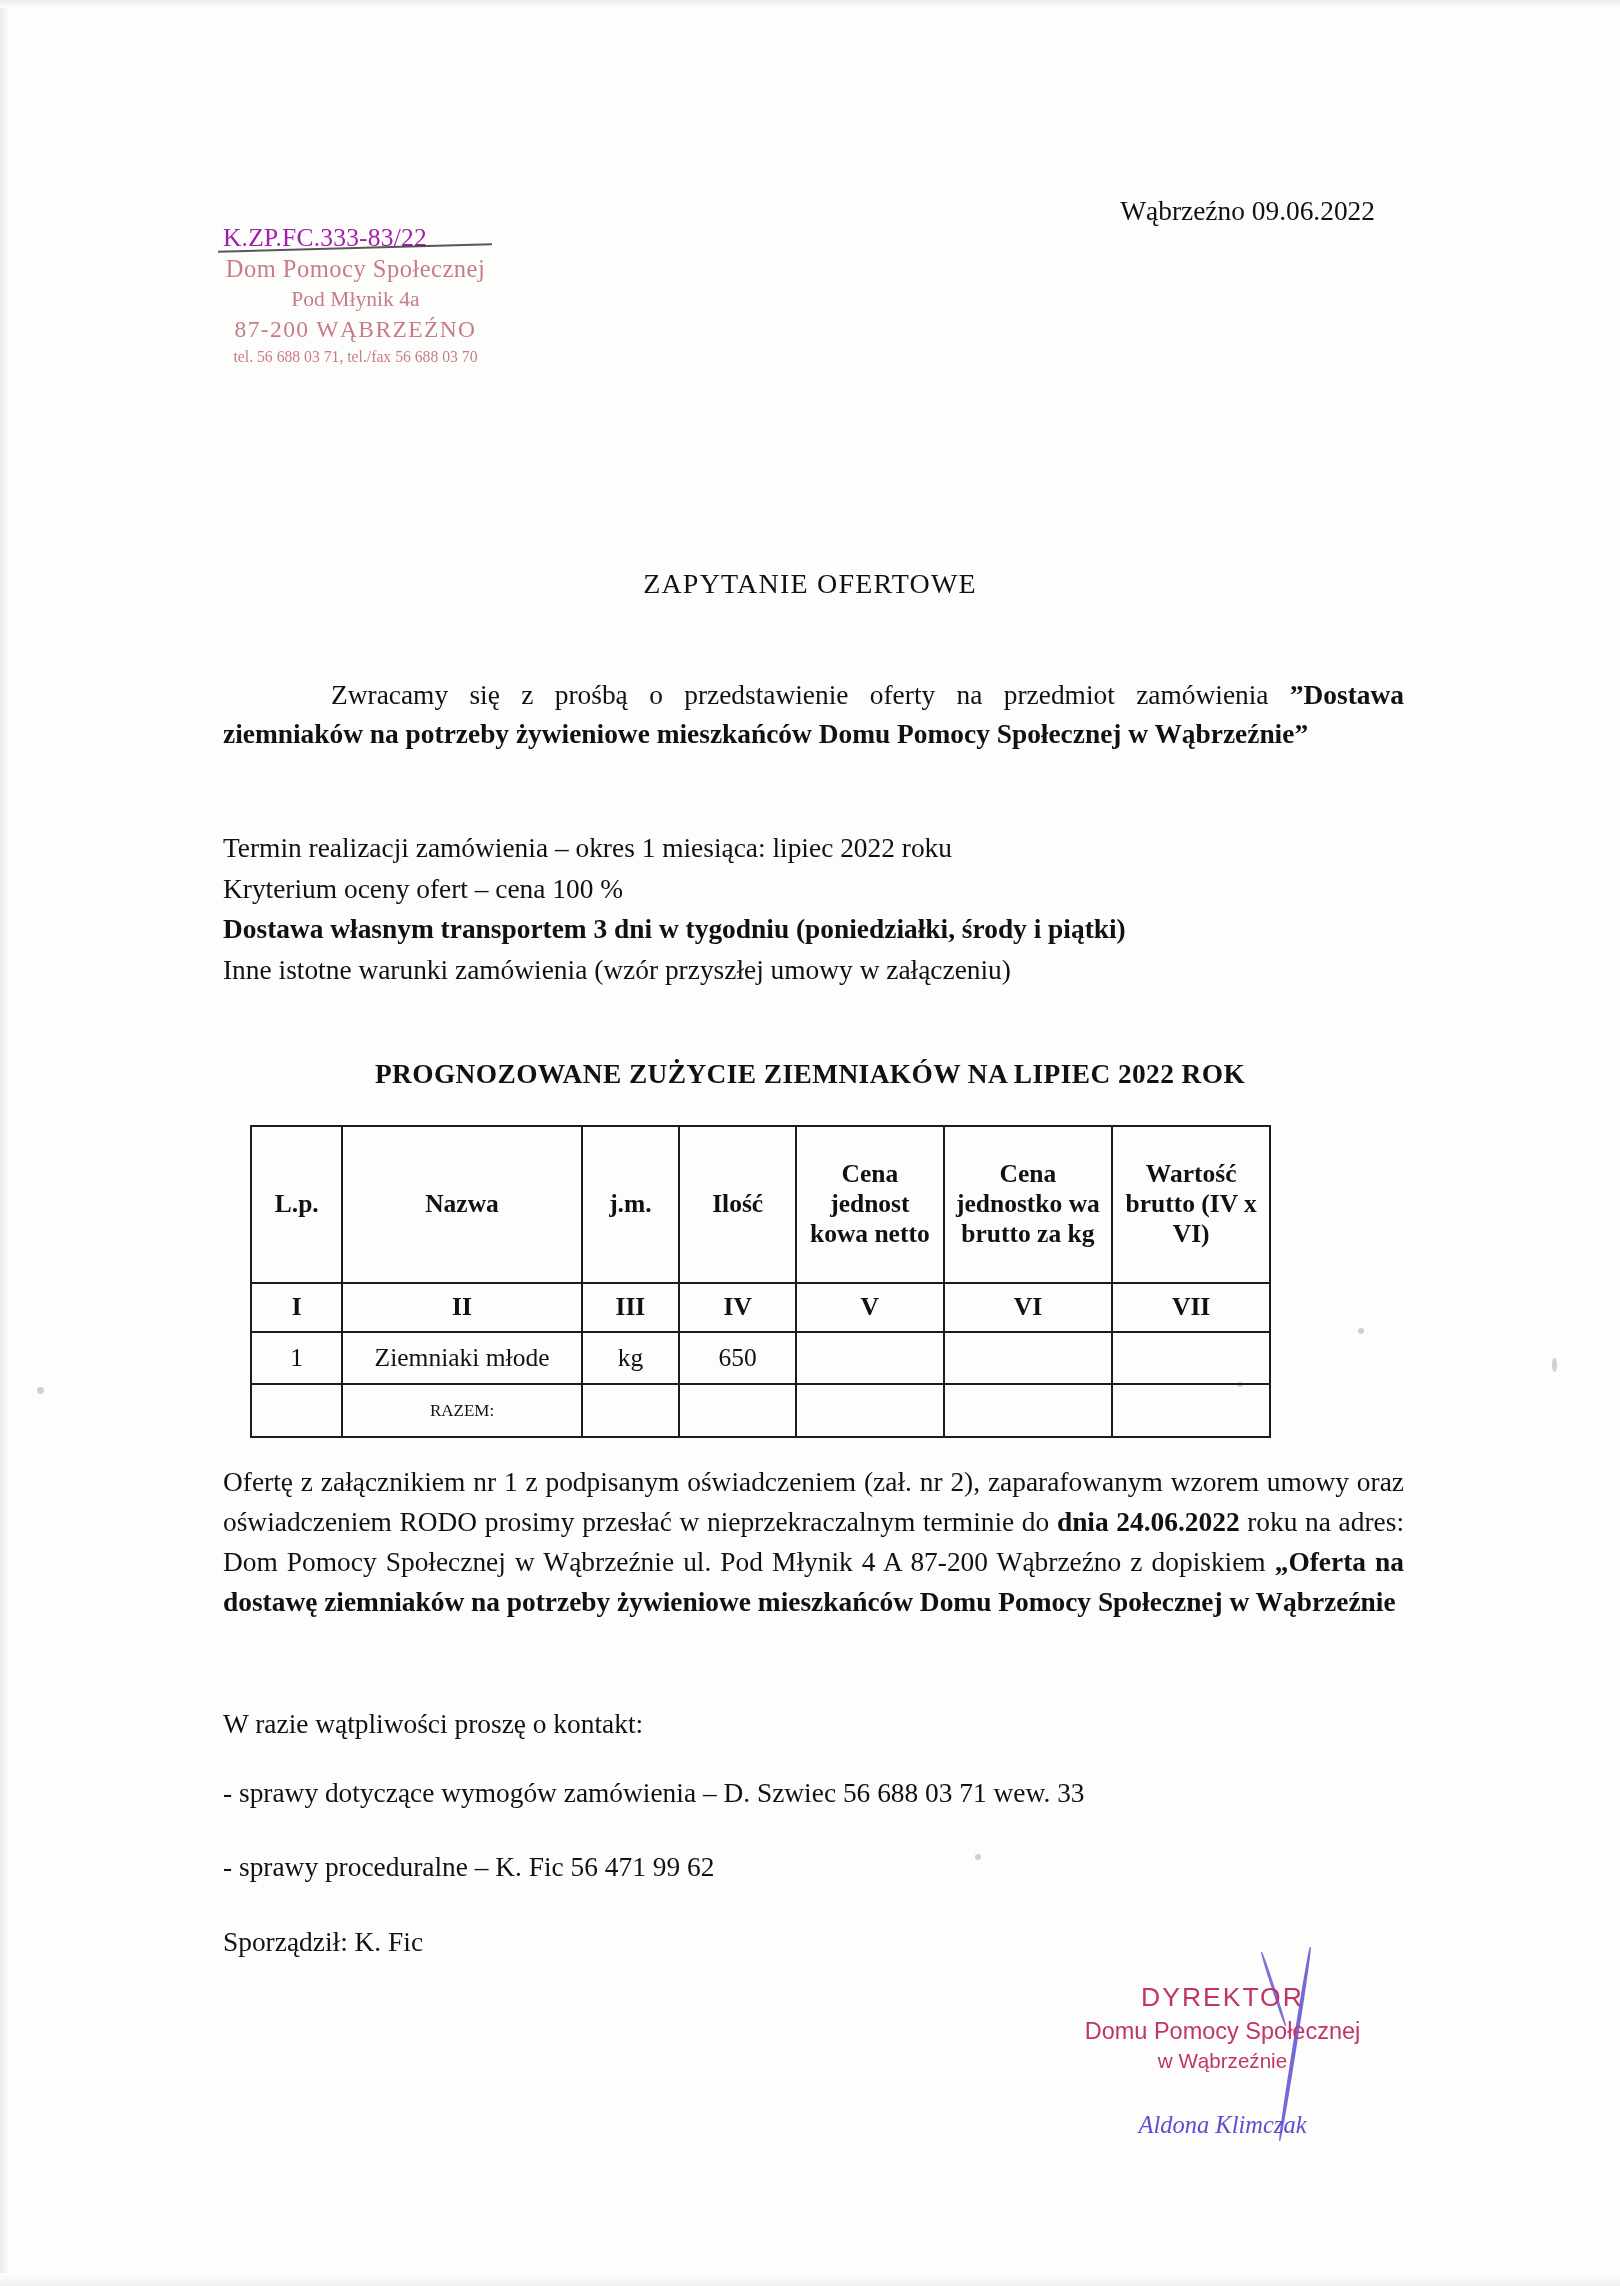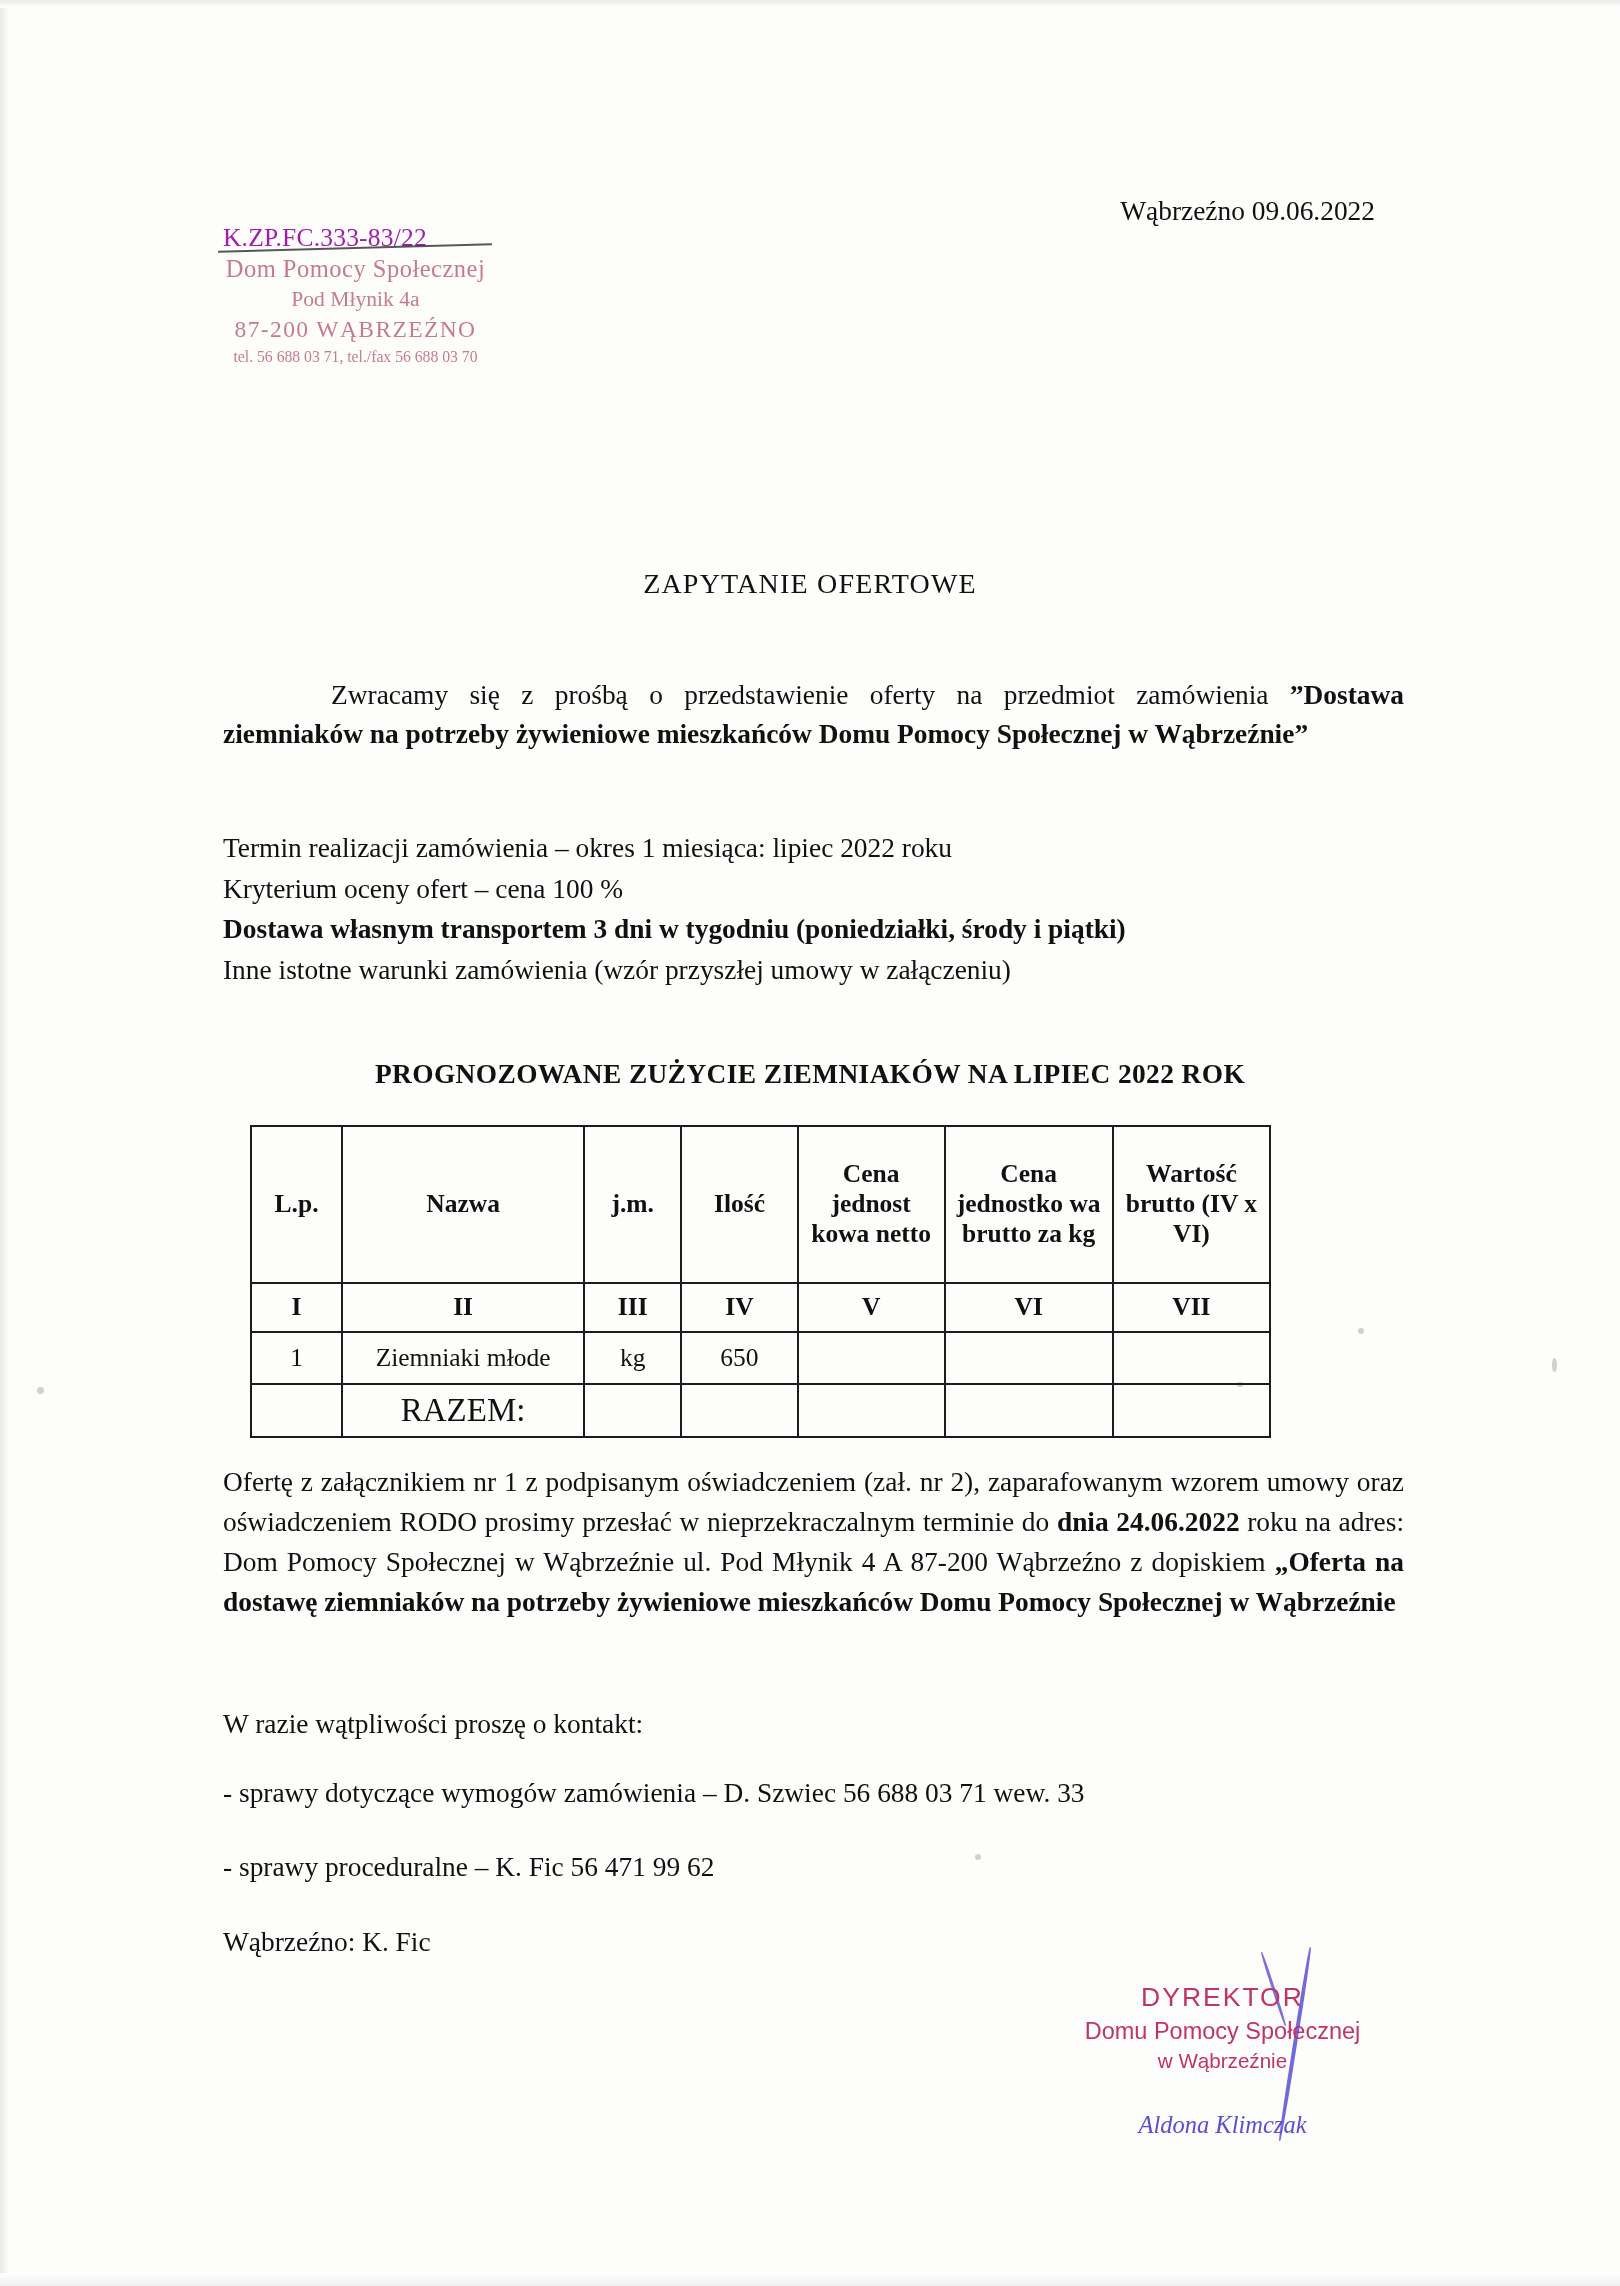--- a/index.html
+++ b/index.html
@@ -142,21 +142,21 @@
   }
   table.qty tr.data td { height: 43px; }
   table.qty tr.total td { height: 43px; }
   .col1 { width: 86px; }
   .col2 { width: 255px; }
   .col3 { width: 94px; }
   .col4 { width: 116px; }
   .col5 { width: 147px; }
   .col6 { width: 167px; }
   .col7 { width: 157px; }
-  .td-razem { text-align: center; font-size: 33px; }
+  .td-razem { text-align: center; font-size: 17px; }
 
   
   .p-offer { top: 1462px; text-align: justify; line-height: 1.46; }
   .p-offer b { font-weight: bold; }
 
   .p-contact { top: 1705px; }
   .p-c1 { top: 1774px; }
   .p-c2 { top: 1848px; }
   .p-prep { top: 1923px; }
 
@@ -295,21 +295,21 @@
     </table>
   </div>
 
   <div class="body-text p-offer">
     <span>Ofertę z załącznikiem nr 1 z podpisanym oświadczeniem (zał. nr 2), zaparafowanym wzorem umowy oraz oświadczeniem RODO prosimy przesłać w nieprzekraczalnym terminie do </span><b>dnia 24.06.2022</b><span> roku na adres: Dom Pomocy Społecznej w Wąbrzeźnie ul. Pod Młynik 4 A 87-200 Wąbrzeźno z dopiskiem </span><b>„Oferta na dostawę ziemniaków na potrzeby żywieniowe mieszkańców Domu Pomocy Społecznej w Wąbrzeźnie</b>
   </div>
 
   <div class="body-text p-contact">W razie wątpliwości proszę o kontakt:</div>
   <div class="body-text p-c1">- sprawy dotyczące wymogów zamówienia –  D. Szwiec 56 688 03 71 wew. 33</div>
   <div class="body-text p-c2">- sprawy proceduralne – K. Fic 56 471 99 62</div>
-  <div class="body-text p-prep">Wąbrzeźno: K. Fic</div>
+  <div class="body-text p-prep">Sporządził: K. Fic</div>
 
   <div class="sig-stroke"></div>
   <div class="sig-stroke2"></div>
 
   <div class="sig">
     <div class="s1">DYREKTOR</div>
     <div class="s2">Domu Pomocy Społecznej</div>
     <div class="s3">w Wąbrzeźnie</div>
     <div class="s4">Aldona Klimczak</div>
   </div>

